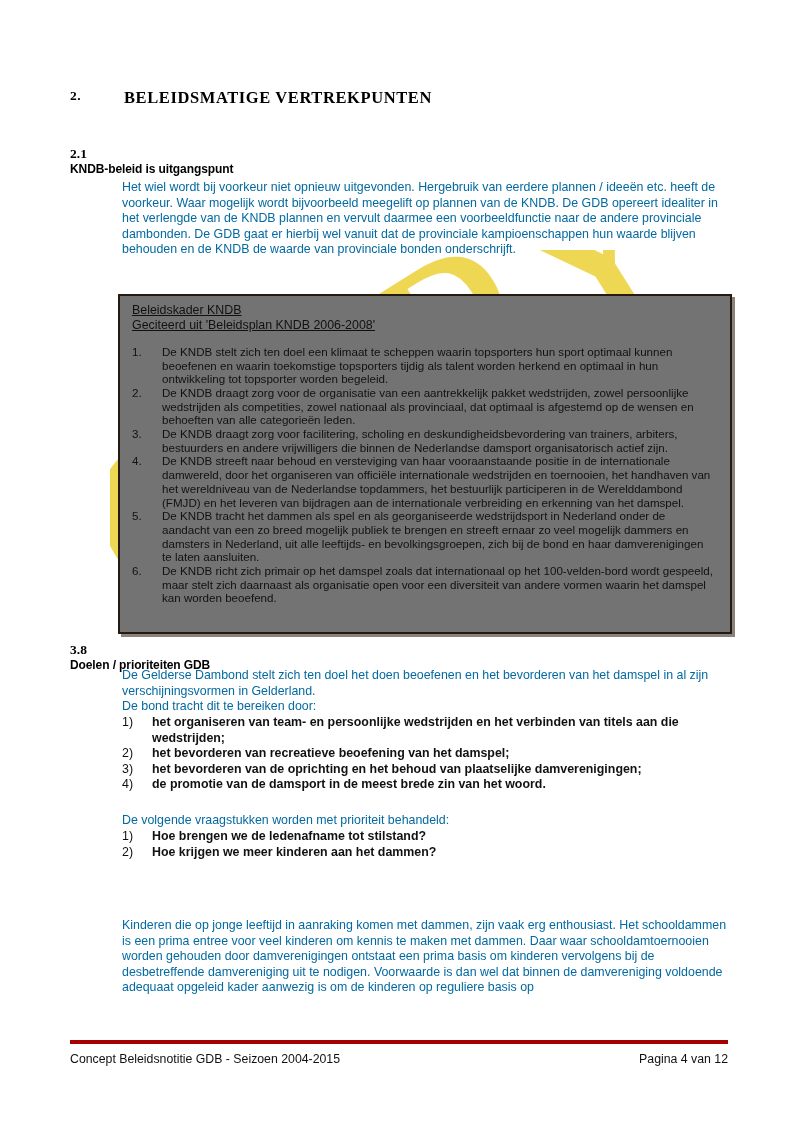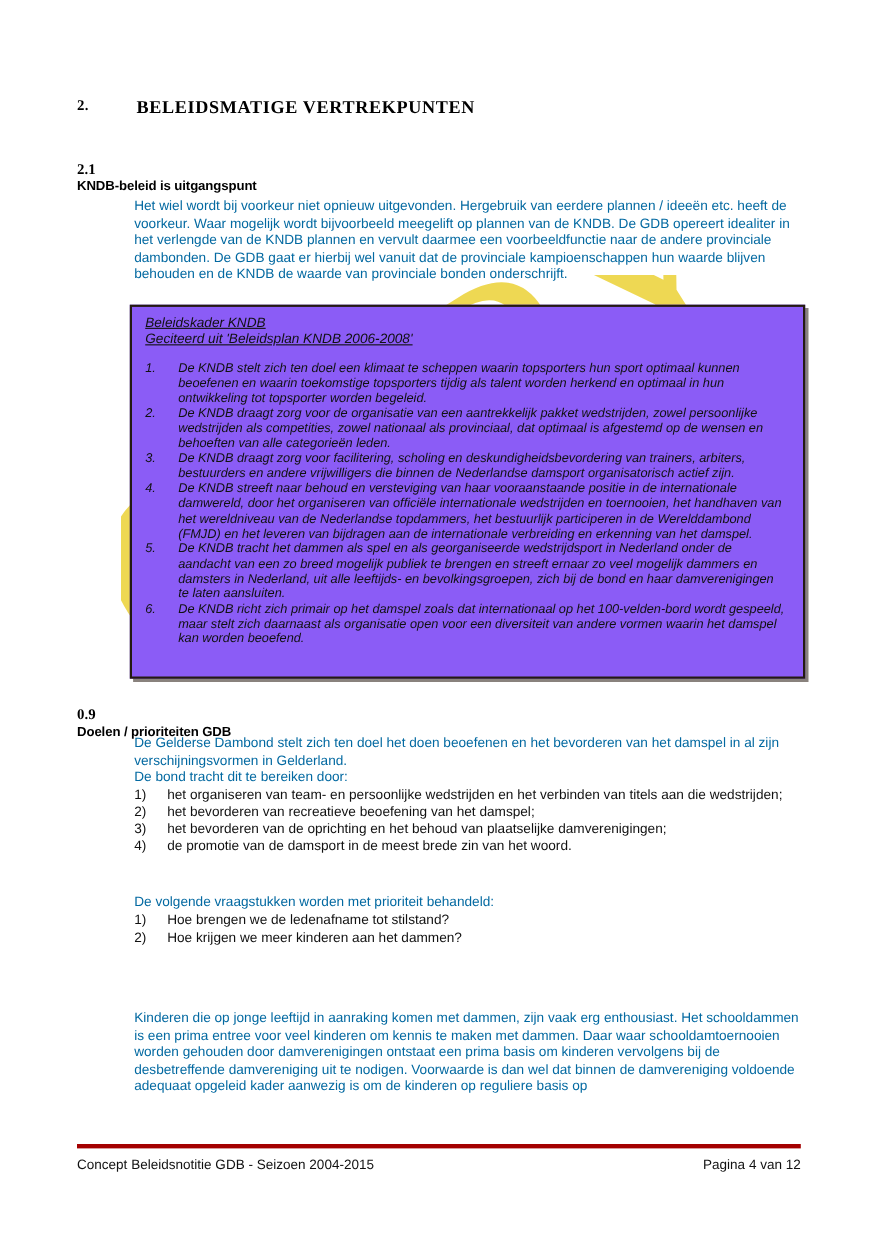--- a/index.html
+++ b/index.html
@@ -93,35 +93,34 @@
     left: 122px;
     width: 612px;
     font-size: 12.4px;
     line-height: 15.6px;
     color: #111;
   }
   #list22 { top: 715px; }
   #list22b { top: 829px; }
   .plist .row { display: flex; margin: 0; }
   .plist .mk { width: 30px; flex: 0 0 30px; }
-  .plist .bd { flex: 1; }
+  .plist .bd { flex: 1; font-weight: bold; }
 
   
   .framebox {
     position: absolute;
     left: 118px;
-    top: 277px;
+    top: 294px;
     width: 614px;
     height: 340px;
     box-sizing: border-box;
-    background: #8b5cf6;
+    background: #737373;
     border: 2px solid #241a12;
     box-shadow: 3px 3px 0 0 rgba(40,28,18,0.55);
     z-index: 4;
-    font-style: italic;
   }
   .framebox .hdr {
     padding: 7px 0 0 12px;
     font-size: 12.4px;
     line-height: 15.4px;
     color: #111;
   }
   .framebox .hdr span {
     text-decoration: underline;
     text-underline-offset: 1px;
@@ -208,21 +207,21 @@
         <div class="bd">De KNDB tracht het dammen als spel en als georganiseerde wedstrijdsport in Nederland onder de aandacht van een zo breed mogelijk publiek te brengen en streeft ernaar zo veel mogelijk dammers en damsters in Nederland, uit alle leeftijds- en bevolkingsgroepen, zich bij de bond en haar damverenigingen te laten aansluiten.</div>
       </div>
       <div class="row">
         <div class="mk">6.</div>
         <div class="bd">De KNDB richt zich primair op het damspel zoals dat internationaal op het 100-velden-bord wordt gespeeld, maar stelt zich daarnaast als organisatie open voor een diversiteit van andere vormen waarin het damspel kan worden beoefend.</div>
       </div>
     </div>
   </div>
 
   <div class="section-head" id="sec22">
-    <div class="num">0.9</div>
+    <div class="num">3.8</div>
     <div class="txt">Doelen / prioriteiten GDB</div>
   </div>
   <div class="para" id="para22a" style="white-space:pre-line">De Gelderse Dambond stelt zich ten doel het doen beoefenen en het bevorderen van het damspel in al zijn verschijningsvormen in Gelderland.
 De bond tracht dit te bereiken door:</div>
 
   <div class="plist" id="list22">
     <div class="row">
       <div class="mk">1)</div>
       <div class="bd">het organiseren van team- en persoonlijke wedstrijden en het verbinden van titels aan die wedstrijden;</div>
     </div>

